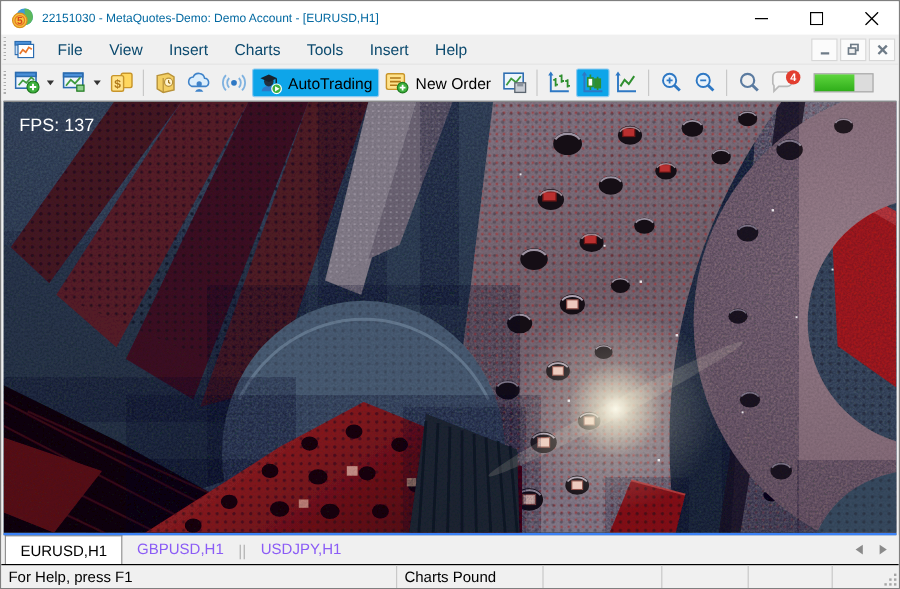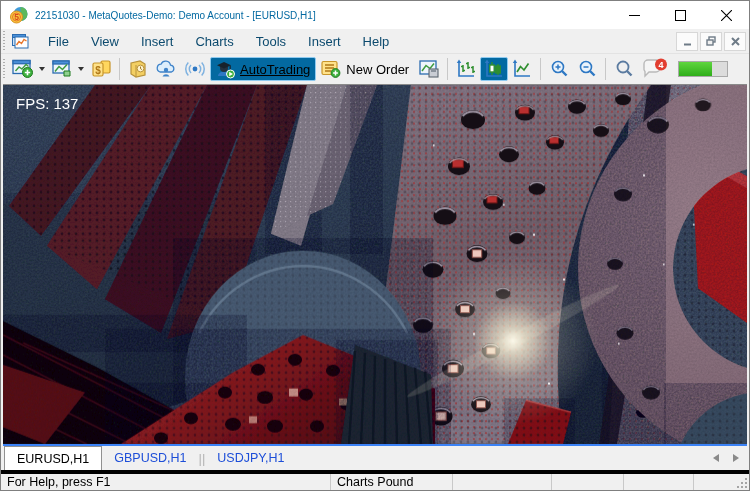--- a/index.html
+++ b/index.html
@@ -24,45 +24,45 @@
   .mdi-doc-icon { width:17px; height:15px; margin:0 8px 0 3px; }
   .menu-item { padding:4px 11px; font-size:13px; color:#0c4a6e; cursor:default; }
   .mdi-controls { margin-left:auto; display:flex; align-items:center; margin-right:3px; }
   .mdi-btn { width:22px; height:19px; display:flex; align-items:center; justify-content:center;
              border:1px solid #d7d7d7; background:#fbfbfb; margin-left:2px; }
 
   
   .toolbar { height:30px; background:#f0f0f0; display:flex; align-items:center; flex:0 0 auto; padding-right:4px; }
   .tb-btn { height:24px; min-width:26px; display:flex; align-items:center; justify-content:center;
             border:1px solid transparent; border-radius:2px; padding:0 2px; gap:3px; }
-  .tb-btn.active { background:#0369a1; border-color:#8ecaf0;text-decoration:underline; }
+  .tb-btn.active { background:#0ea5e9; border-color:#8ecaf0; }
   .tb-label { font-size:13px; color:#000; white-space:nowrap; padding-right:3px; }
   .tb-sep { width:1px; height:22px; background:#c8c8c8; margin:0 4px; flex:0 0 auto; }
   .caret { width:0; height:0; border-left:3.5px solid transparent; border-right:3.5px solid transparent;
            border-top:4px solid #333; margin-left:2px; }
   .conn-bar { width:50px; height:16px; border:1px solid #a9a9a9; background:#dcdcdc; margin-left:6px; position:relative; }
   .conn-fill { position:absolute; left:0; top:0; bottom:0; background:linear-gradient(#5ed53e,#2fae1a); }
 
   
   .scene { flex:1 1 auto; position:relative; background:#42556a; margin:0 2px;
            border-top:1px solid #8a8a8a; border-bottom:2px solid #3b82f6; overflow:hidden; }
   .scene svg.world { position:absolute; inset:0; width:100%; height:100%; }
 
   
   .tabbar { height:24px; background:#f0f0f0; display:flex; align-items:stretch; flex:0 0 auto; padding-left:3px; }
-  .tab { display:flex; align-items:center; padding:0 12px; font-size:12.5px; color:#1d4ed8; cursor:default; }
+  .tab { display:flex; align-items:center; padding:0 12px; font-size:12.5px; color:#8b5cf6; cursor:default; }
   .tab.active { background:#ffffff; border:1px solid #919191; border-bottom:none; color:#000; }
   .tab-sep { align-self:center; color:#b4b4b4; font-size:13px; }
   .tab-scroll { margin-left:auto; display:flex; align-items:center; gap:14px; padding-right:10px; }
   .tri { width:0; height:0; border-top:4.5px solid transparent; border-bottom:4.5px solid transparent; }
   .tri-left  { border-right:6px solid #8a8a8a; }
   .tri-right { border-left:6px solid #8a8a8a; }
 
   
-  .statusbar { height:20px; background:#f0f0f0; border-top:4px solid #000000; display:flex; align-items:stretch;
+  .statusbar { height:20px; background:#f0f0f0; border-top:1px solid #000000; display:flex; align-items:stretch;
                font-size:12.5px; color:#000; flex:0 0 auto; }
   .sb-cell { display:flex; align-items:center; padding:0 6px; border-right:1px solid #c9c9c9; white-space:nowrap; overflow:hidden; }
   .sb-help   { width:330px; }
   .sb-symbol { width:122px; }
   .sb-e1 { width:99px; } .sb-e2 { width:72px; } .sb-e3 { width:70px; }
   .sb-grip { flex:1; position:relative; border-right:none; }
   .grip-dots { position:absolute; right:2px; bottom:2px; width:2px; height:2px; background:#a5a5a5;
                box-shadow:-4px 0 #a5a5a5,-8px 0 #a5a5a5,0 -4px #a5a5a5,-4px -4px #a5a5a5,0 -8px #a5a5a5; }
 </style>
 </head>

